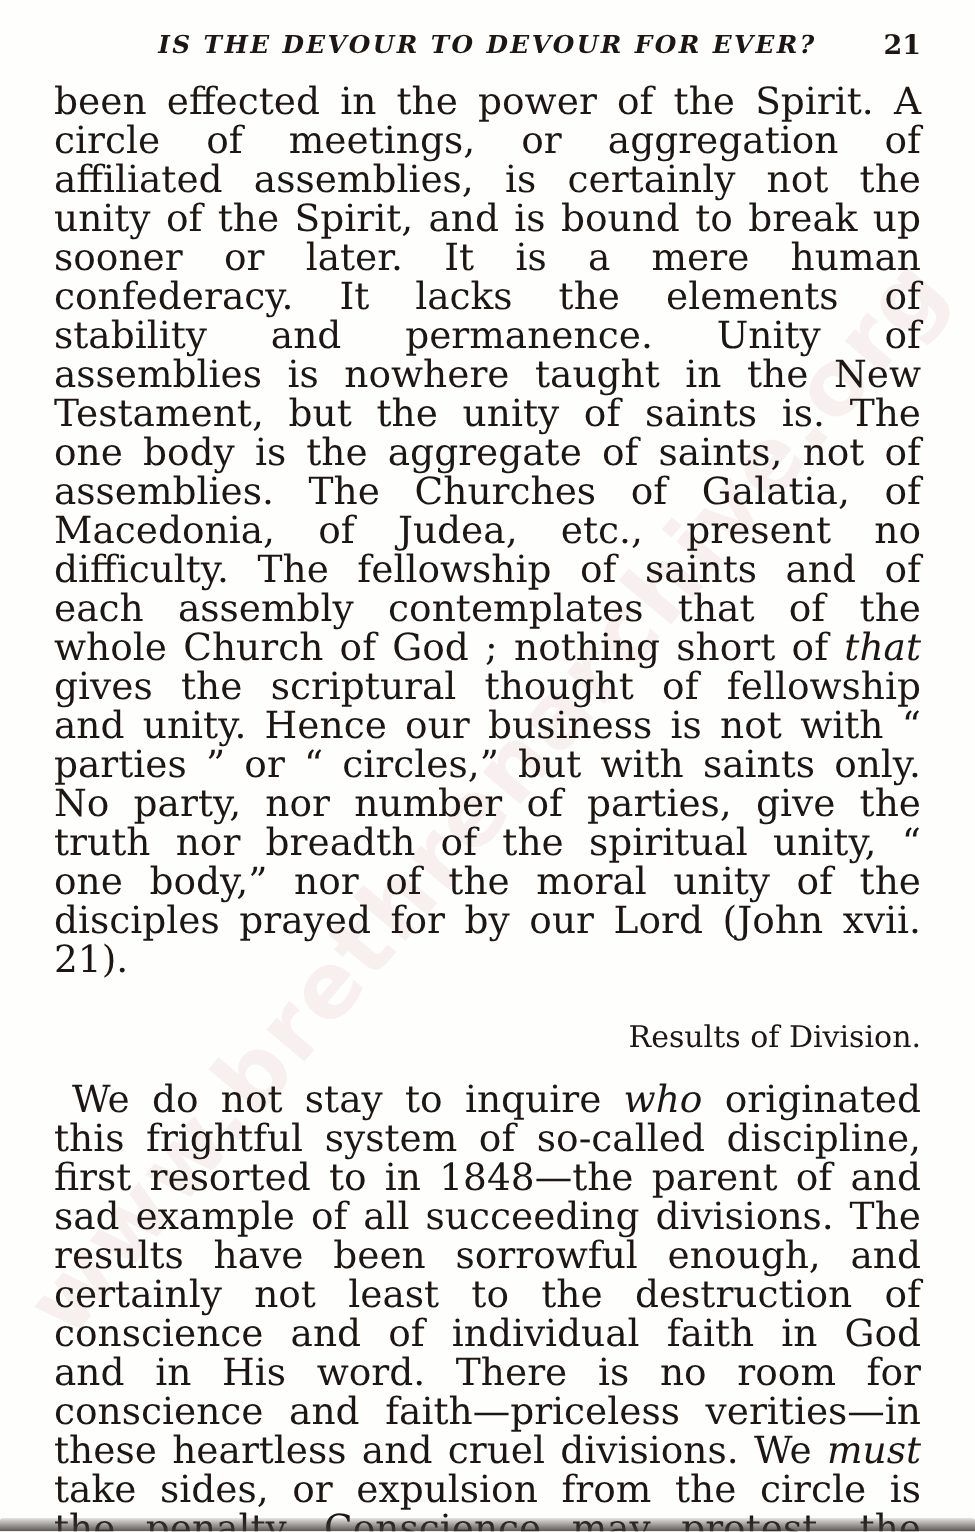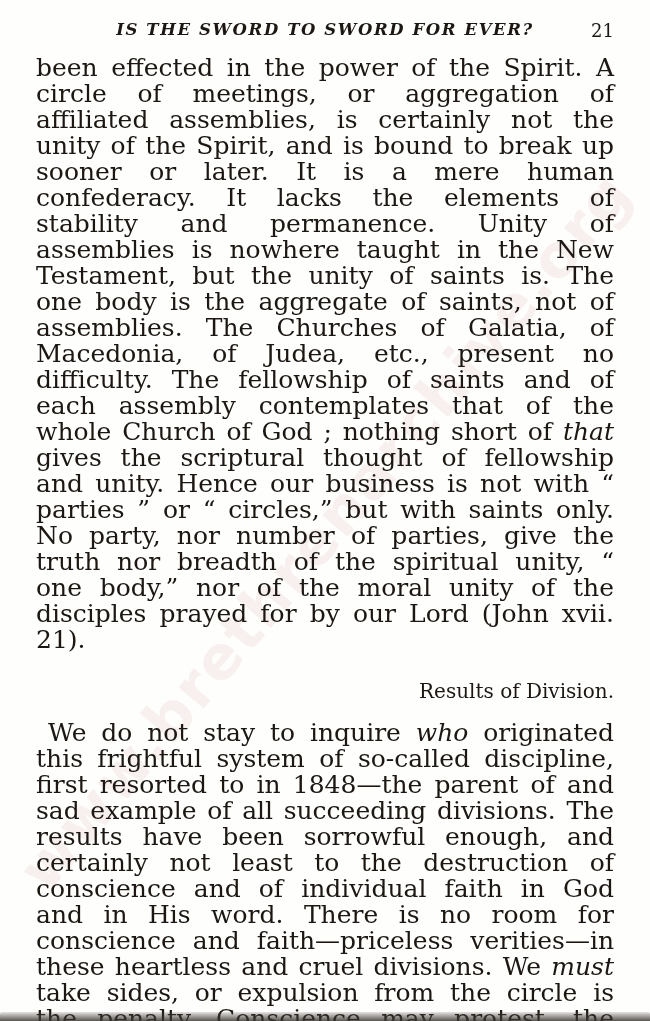--- a/index.html
+++ b/index.html
@@ -44,21 +44,21 @@
     font-size: 16.5px;
     letter-spacing: 1.6px;
     margin: 0 0 16px 0;
     z-index: 2;
   }
   .page-number {
     position: absolute;
     right: 0;
     top: 0;
     font-style: normal;
-    font-weight: normal;
+    font-weight: bold;
     letter-spacing: 0;
     font-size: 18px;
   }
   .body-text {
     position: relative;
     z-index: 2;
     font-size: 25px;
     line-height: 26px;
     text-align: justify;
     margin: 0;
@@ -86,21 +86,21 @@
   }
 </style>
 </head>
 <body>
 
 <div class="page">
 
   <div class="watermark">www.brethrenarchive.org</div>
 
   <div class="running-head">
-    <span>IS THE SWORD TO SWORD FOR EVER?</span>
+    <span>IS THE DEVOUR TO DEVOUR FOR EVER?</span>
     <span class="page-number">21</span>
   </div>
 
   <p class="body-text"><span>been effected in the power of the Spirit.  A circle of meetings, or aggregation of affiliated assemblies, is certainly not the unity of the Spirit, and is bound to break up sooner or later.  It is a mere human confederacy.  It lacks the elements of stability and permanence.  Unity of assemblies is nowhere taught in the New Testament, but the unity of saints is.  The one body is the aggregate of saints, not of assemblies.  The Churches of Galatia, of Macedonia, of Judea, etc., present no difficulty.  The fellowship of saints and of each assembly contemplates that of the whole Church of God ; nothing short of </span><em>that</em><span> gives the scriptural thought of fellowship and unity.  Hence our business is not with “ parties ” or “ circles,” but with saints only.  No party, nor number of parties, give the truth nor breadth of the spiritual unity, “ one body,” nor of the moral unity of the disciples prayed for by our Lord (John xvii. 21).</span></p>
 
   <h2 class="section-heading">Results of Division.</h2>
 
   <p class="body-text indent-first"><span>We do not stay to inquire </span><em>who</em><span> originated this frightful system of so-called discipline, first resorted to in 1848—the parent of and sad example of all succeeding divisions.  The results have been sorrowful enough, and certainly not least to the destruction of conscience and of individual faith in God and in His word.  There is no room for conscience and faith—priceless verities—in these heartless and cruel divisions.  We </span><em>must</em><span> take sides, or expulsion from the circle is the penalty.  Conscience may protest, the instincts of the soul may rebel, but to no purpose.  Can we view with equanimity a life-long separation from beloved brethren in the Lord, fellow companions in joy and sorrow ?  This is one of the sad results following on division.  Can this be of God.  Can a step be of Him which entails such dire consequences as</span></p>
 
   <div class="page-bottom-edge"></div>

